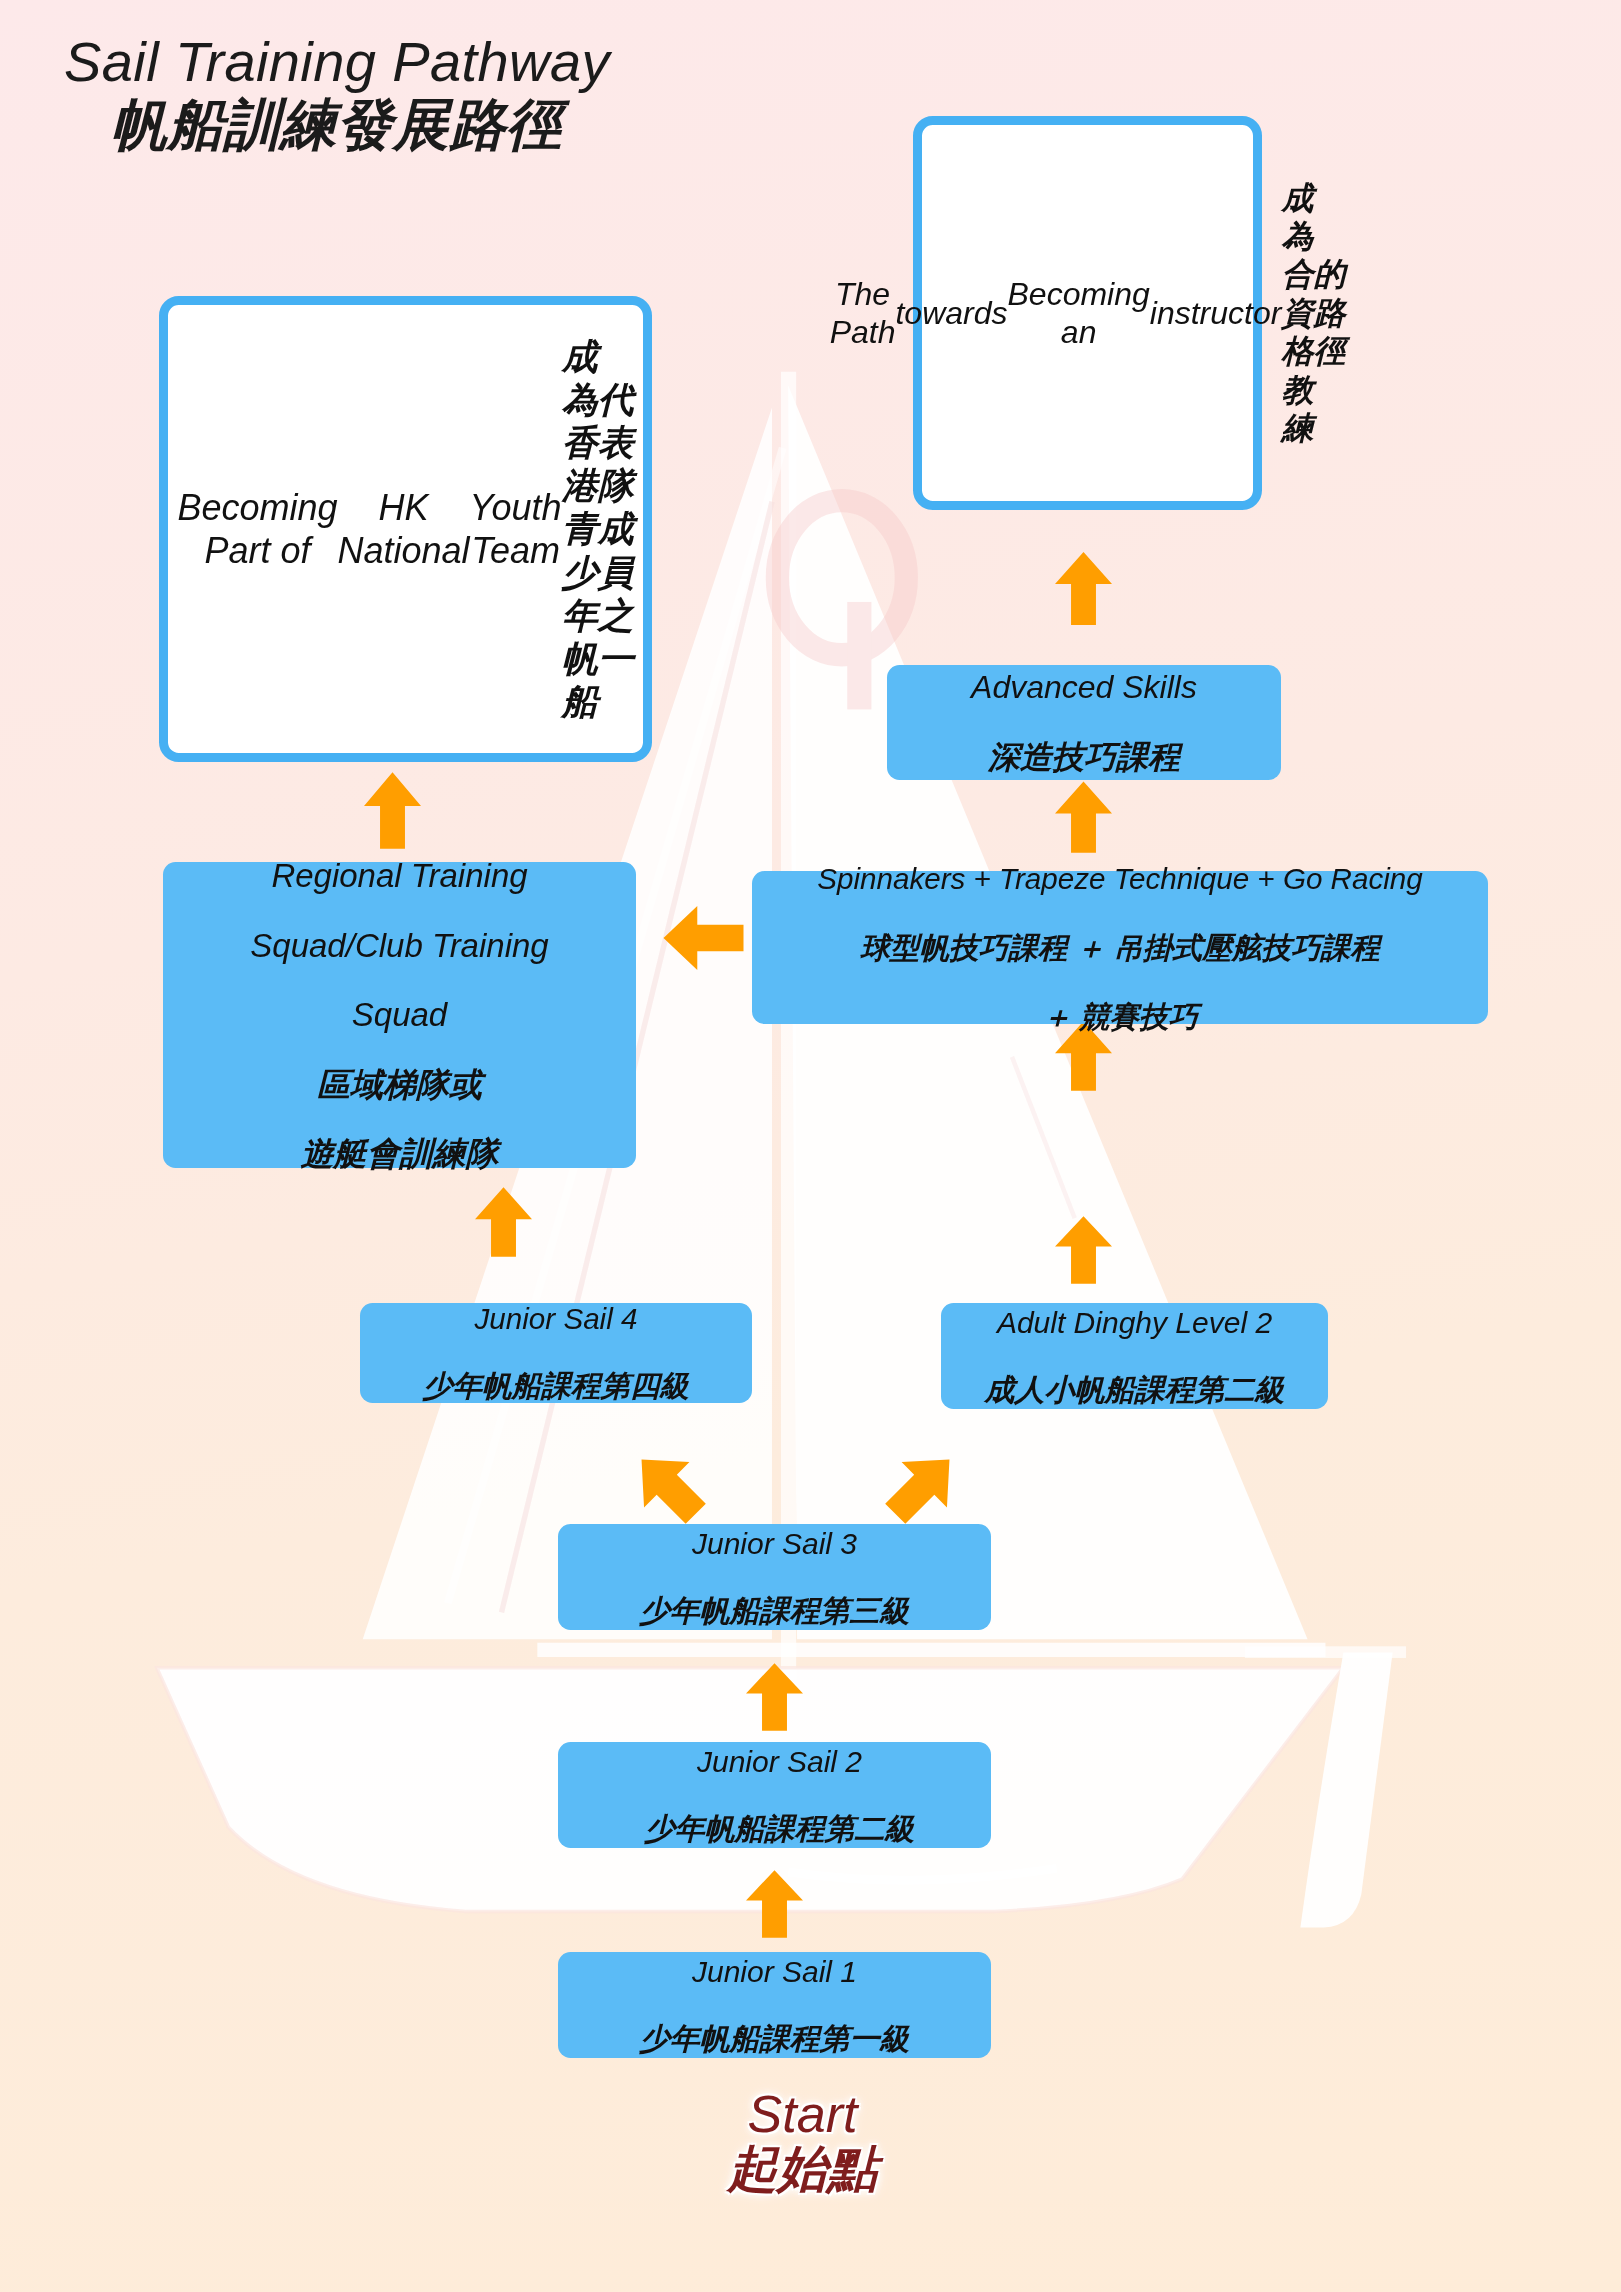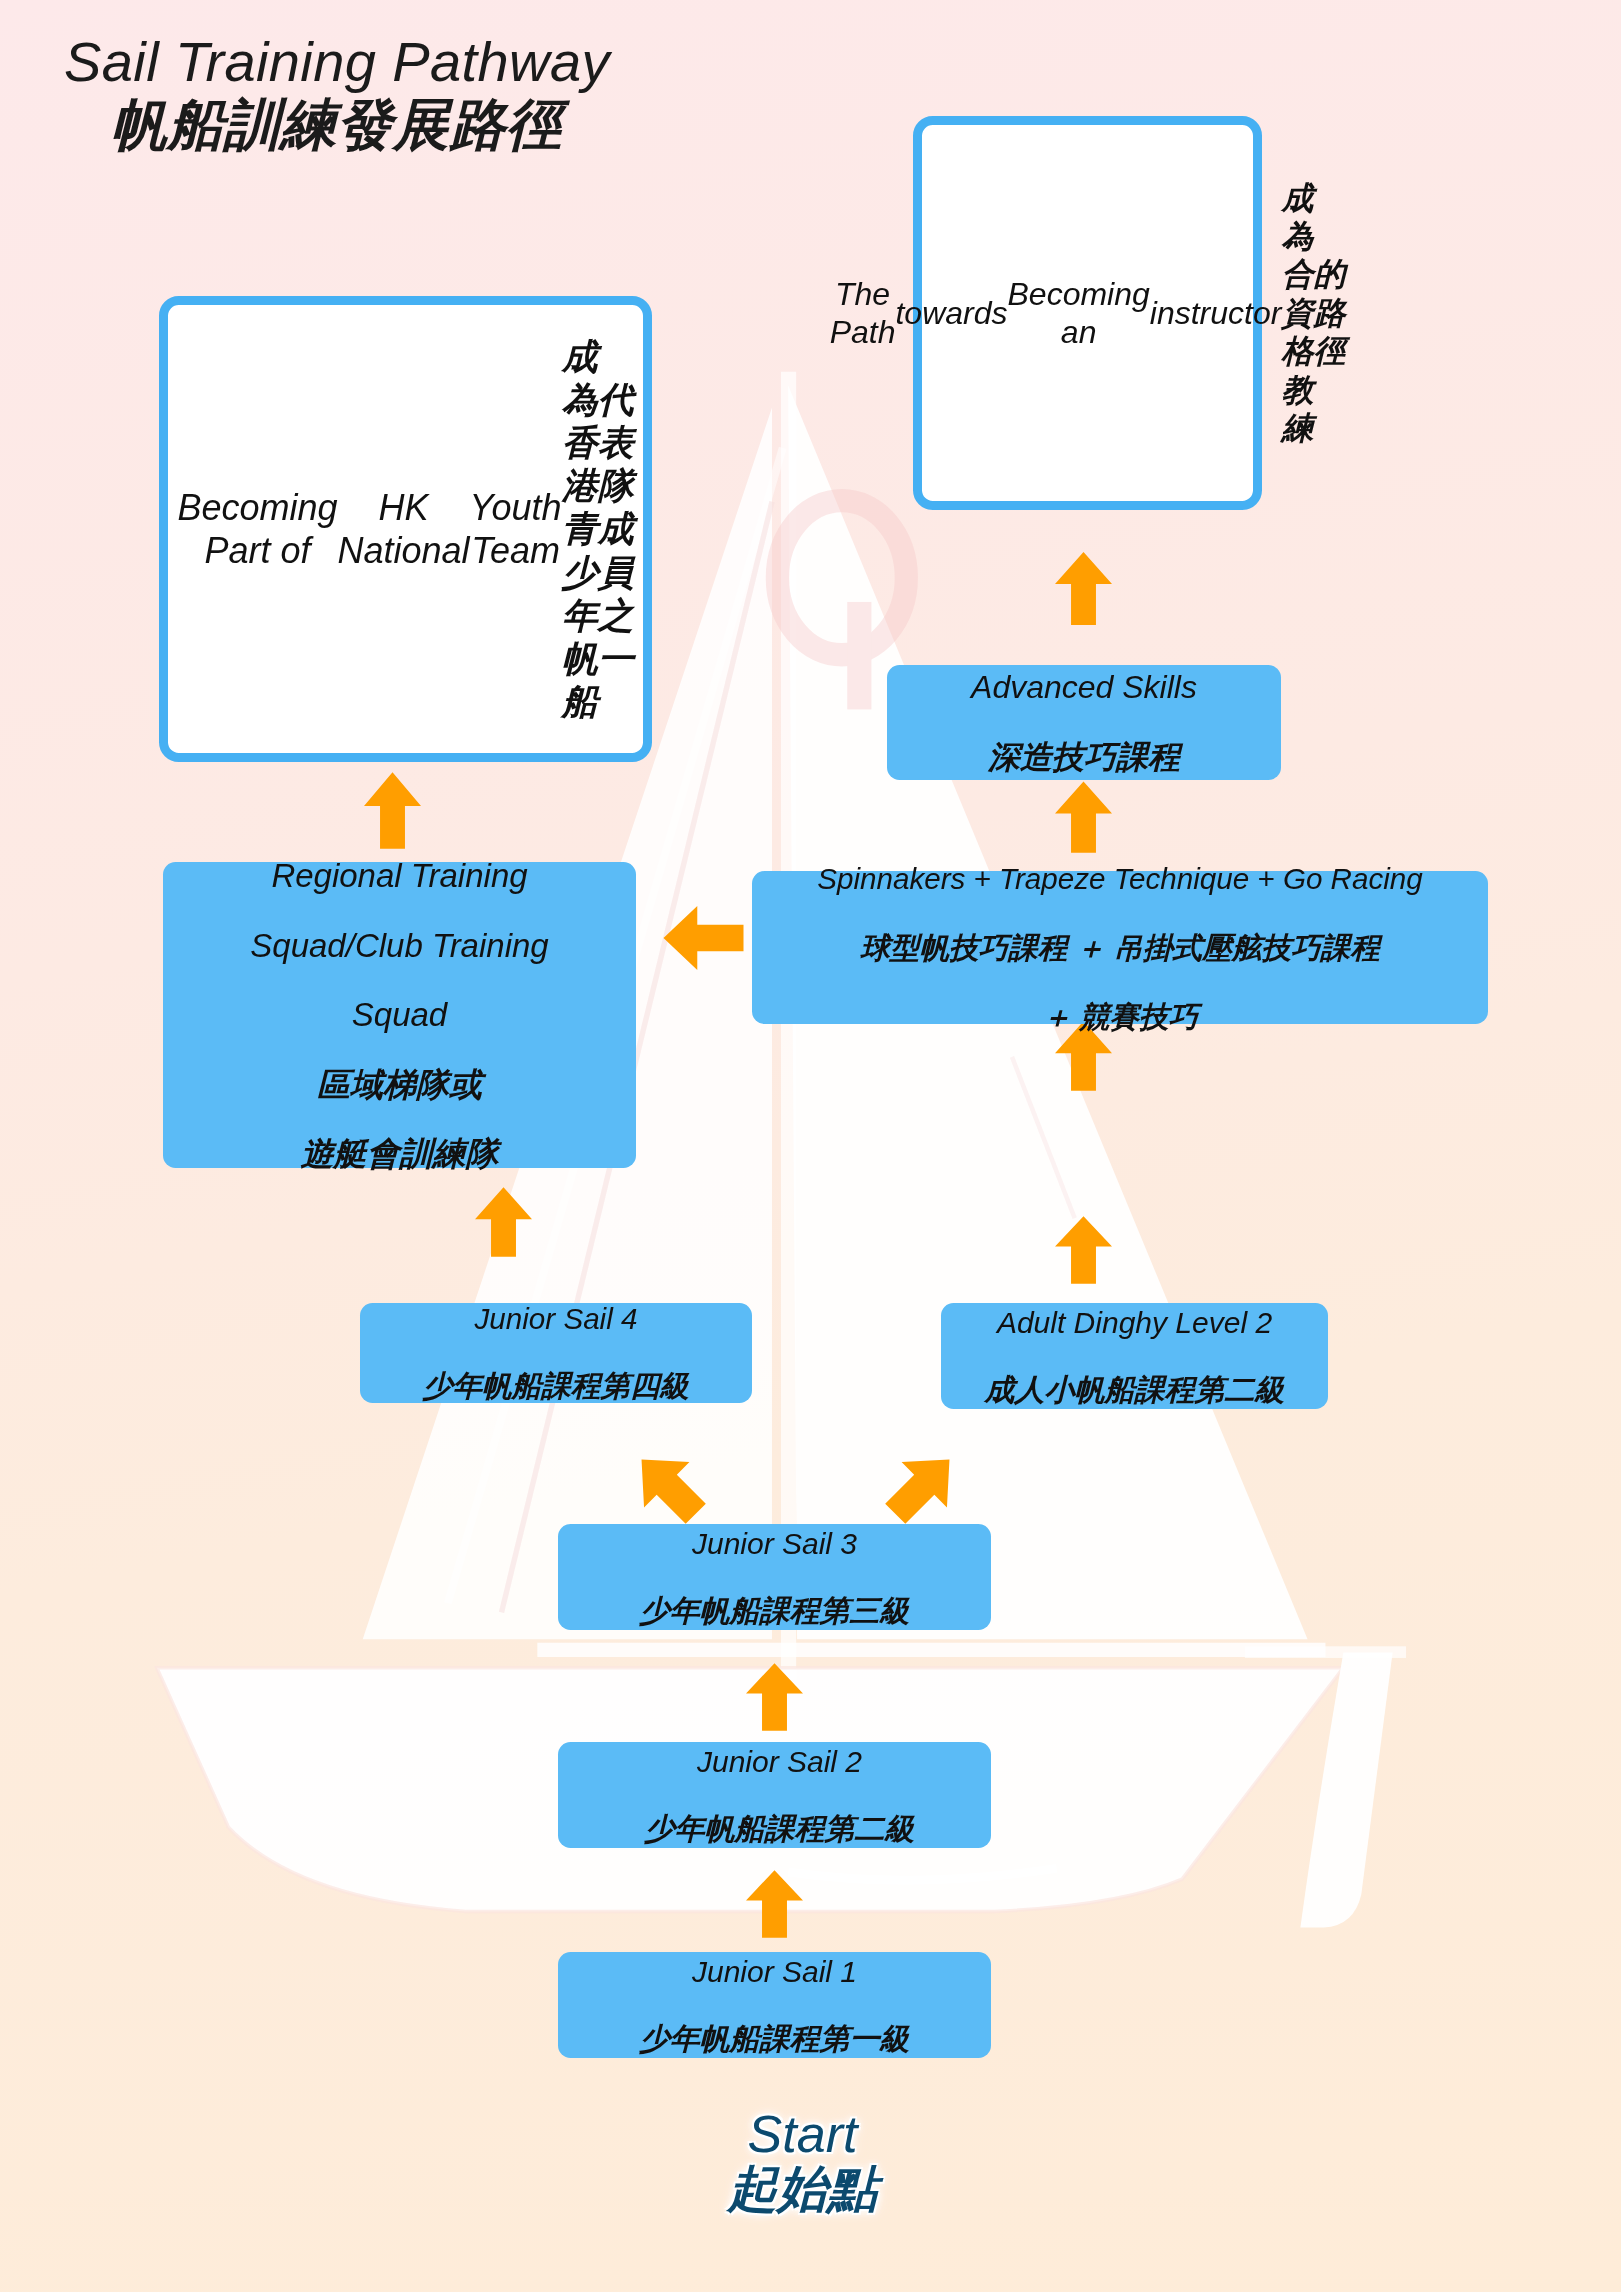--- a/index.html
+++ b/index.html
@@ -62,26 +62,25 @@
     letter-spacing:0.4px;
   }
   #title .t-en { display:block; font-size:56px; font-weight:400; }
   #title .t-zh { display:block; font-size:56px; font-weight:700; margin-left:47px; margin-top:3.6px; }
 
   
   #startlbl {
     position:absolute;
     left:0; right:16px;
     text-align:center;
-    color:#0c4a6e;
+    color:#7f1d1d;
     line-height:1.07;
     text-shadow:
       0 0 9px #fff, 0 0 9px #fff, 0 0 14.3px #fff,
       1.8px 1.8px 0 #fff, -1.8px -1.8px 0 #fff, 1.8px -1.8px 0 #fff, -1.8px 1.8px 0 #fff;
-    margin-top: 20px;
   }
   #startlbl .s-en { display:block; font-size:52px; font-weight:400; }
   #startlbl .s-zh { display:block; font-size:50px; font-weight:700; }
 
   
   .arr { position:absolute; }
 </style>
 </head>
 <body>
 

